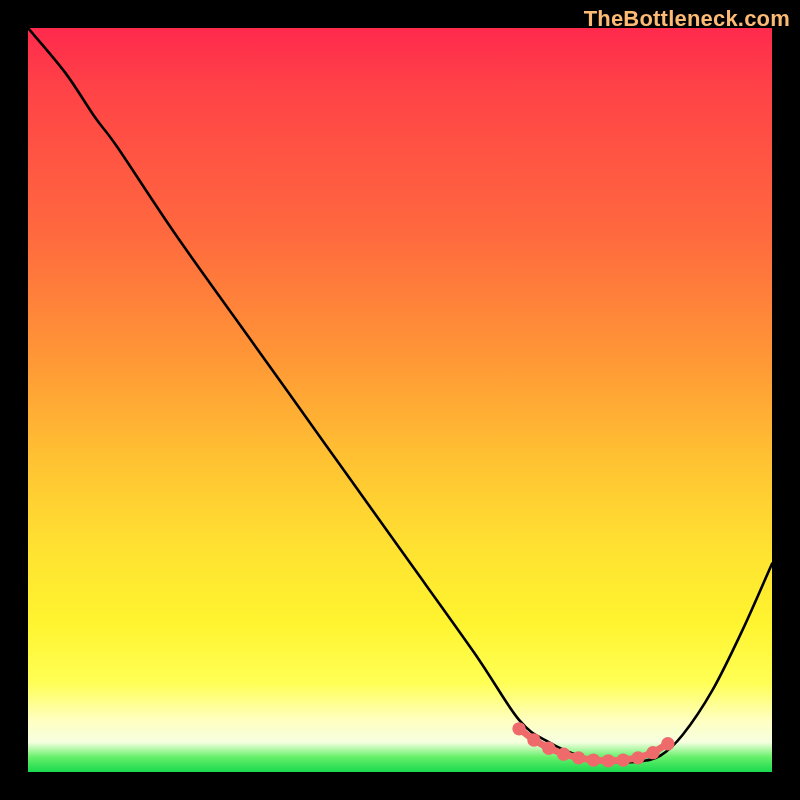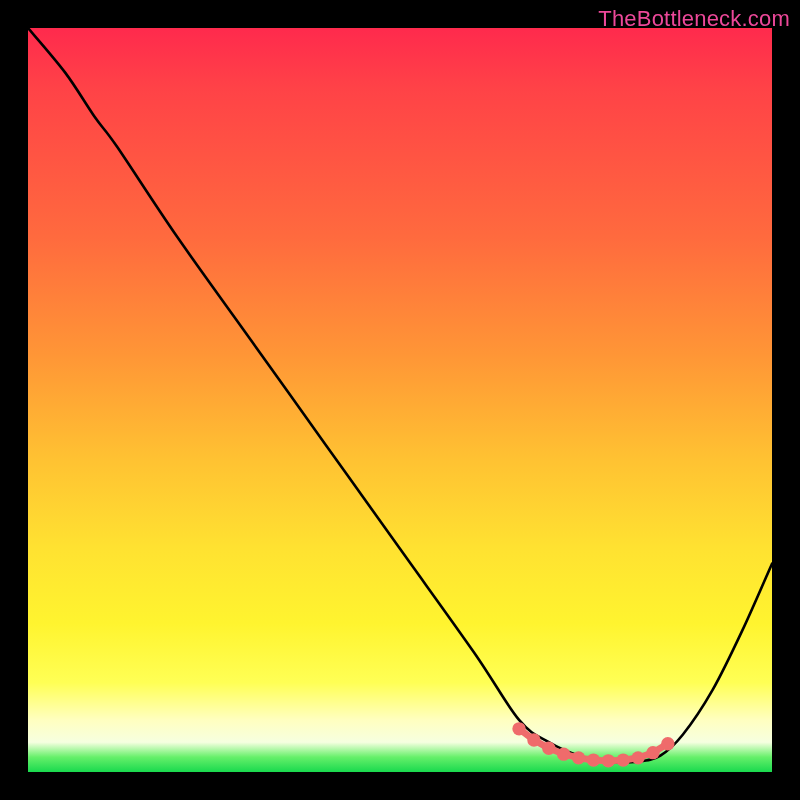--- a/index.html
+++ b/index.html
@@ -9,22 +9,22 @@
     width: 800px;
     height: 800px;
     background: #000;
   }
   .watermark {
     position: absolute;
     top: 6px;
     right: 10px;
     font-family: Arial, Helvetica, sans-serif;
     font-size: 22px;
-    font-weight: 400;
-    color: #ec4899;
+    font-weight: 700;
+    color: #fdba74;
     letter-spacing: 0.2px;
   }
   .plot-area {
     position: absolute;
     left: 28px;
     top: 28px;
     width: 744px;
     height: 744px;
     overflow: hidden;
   }

